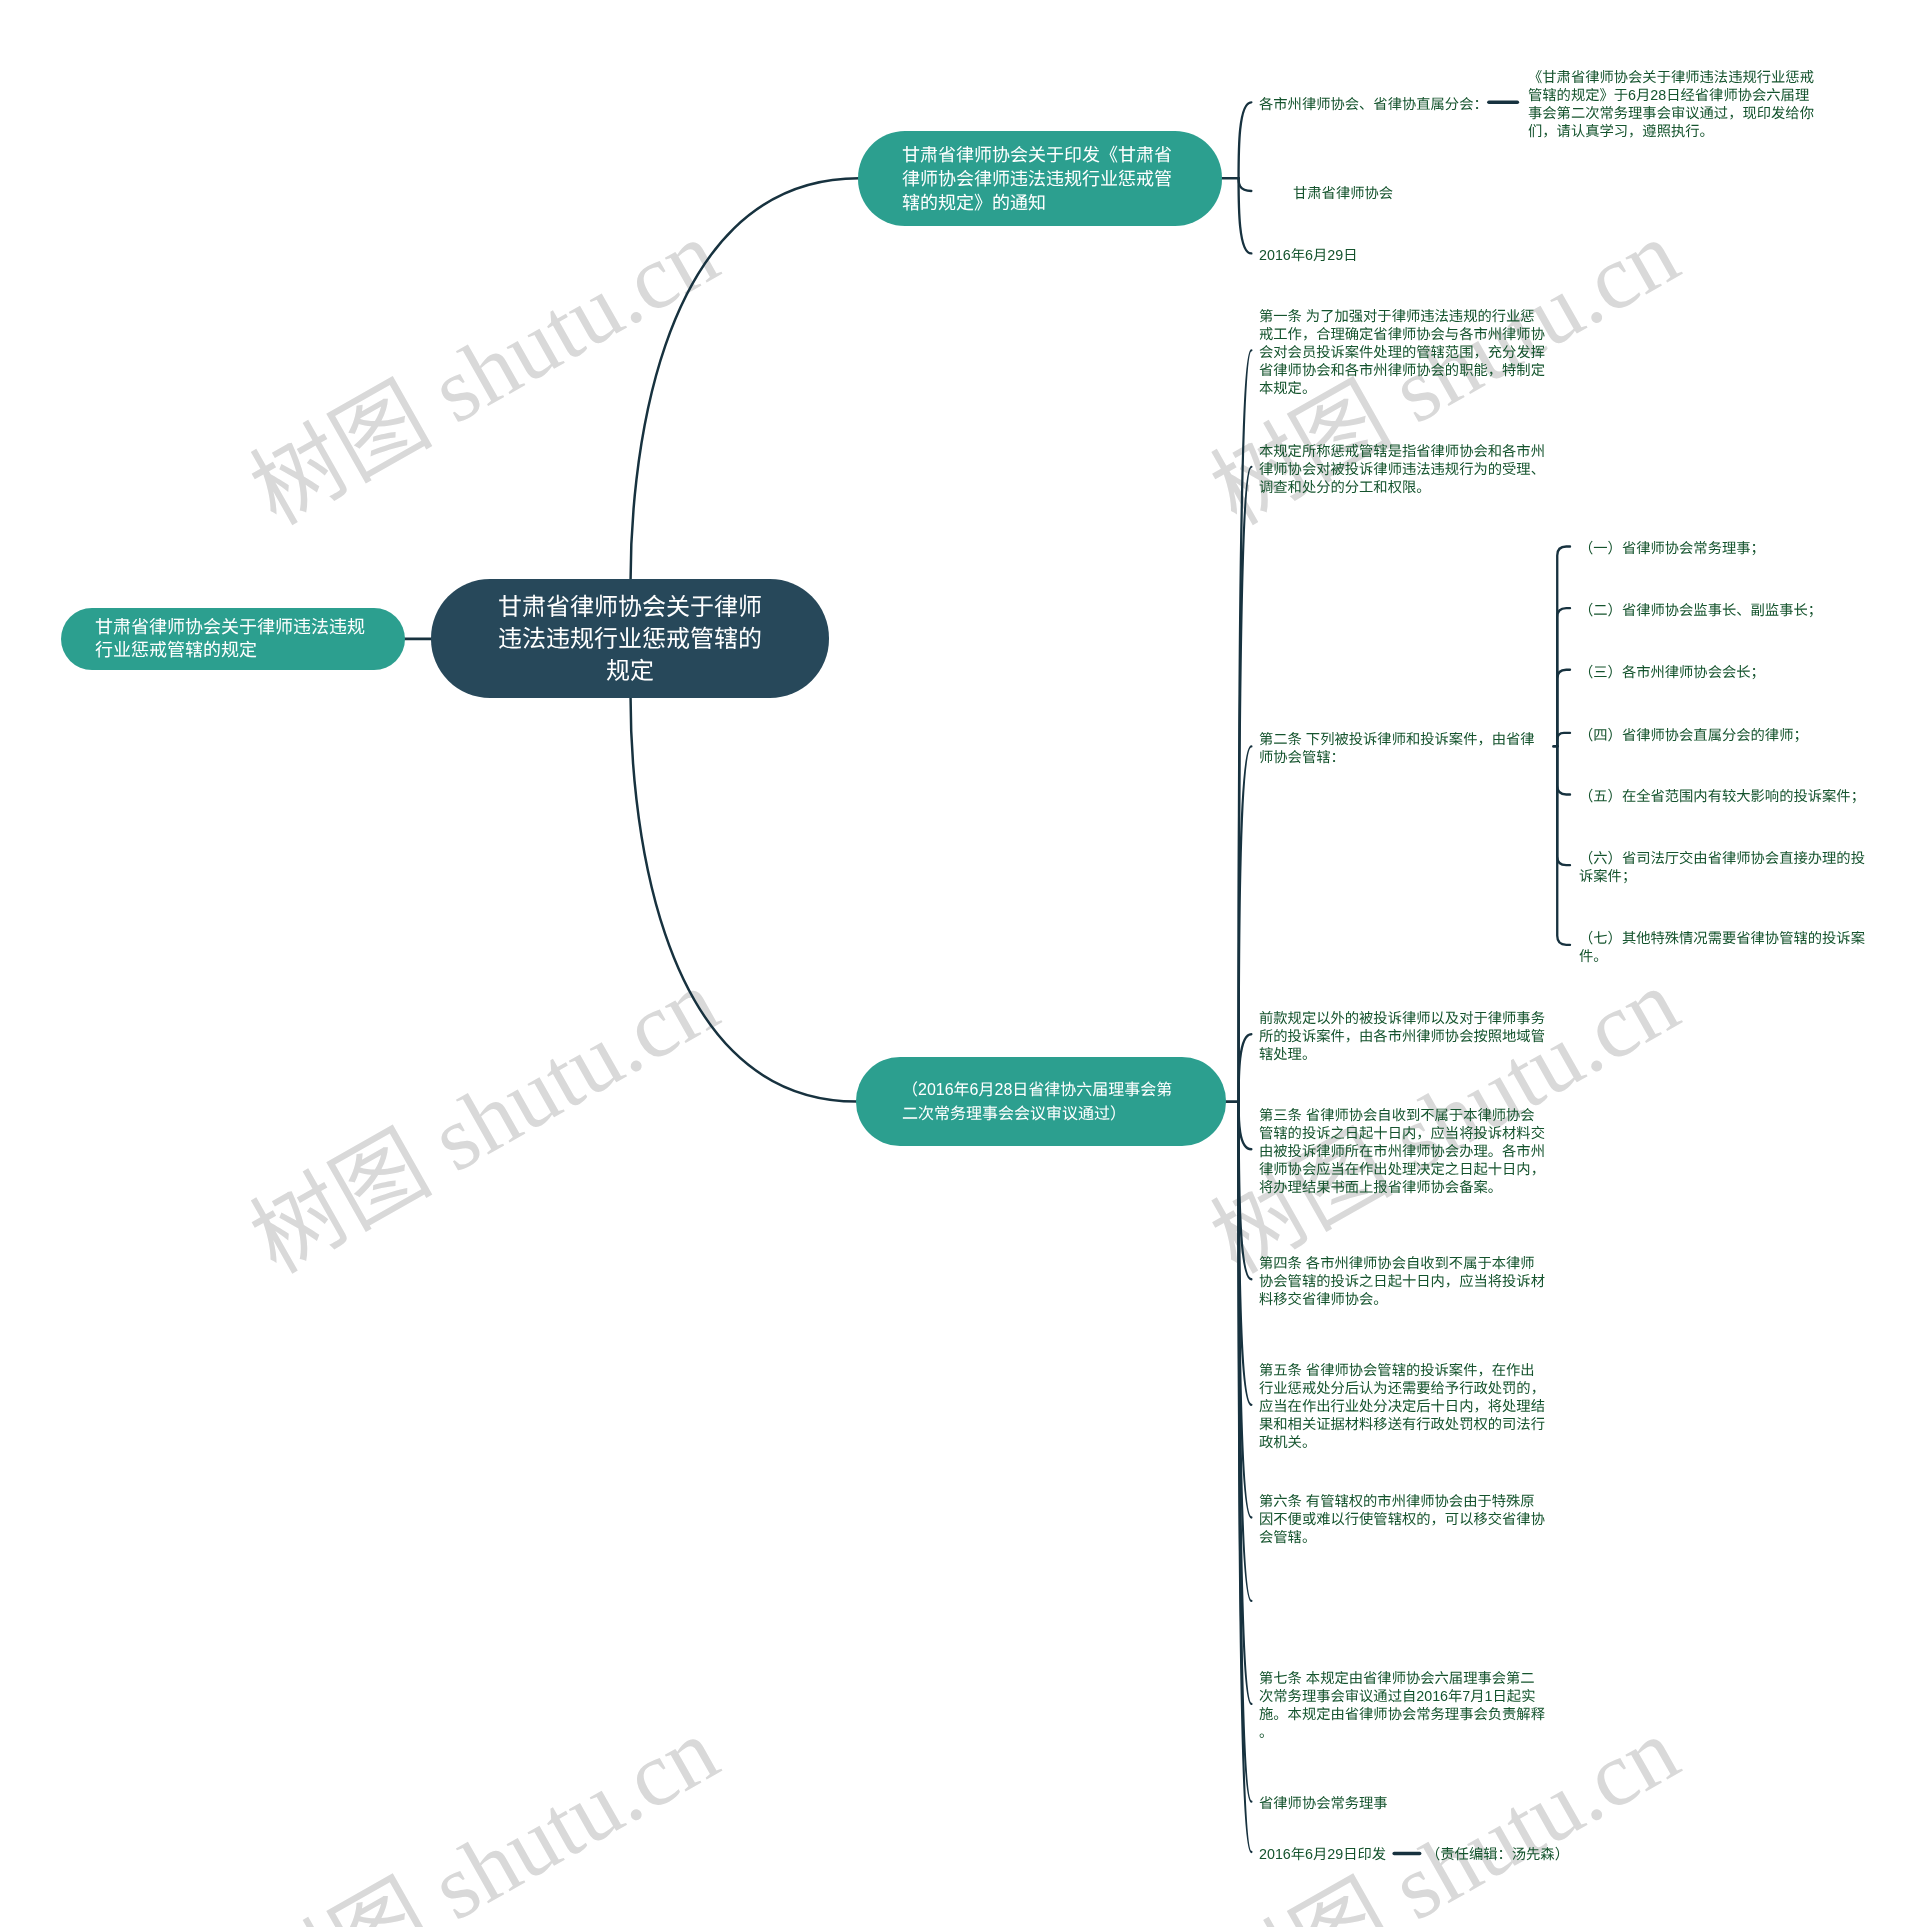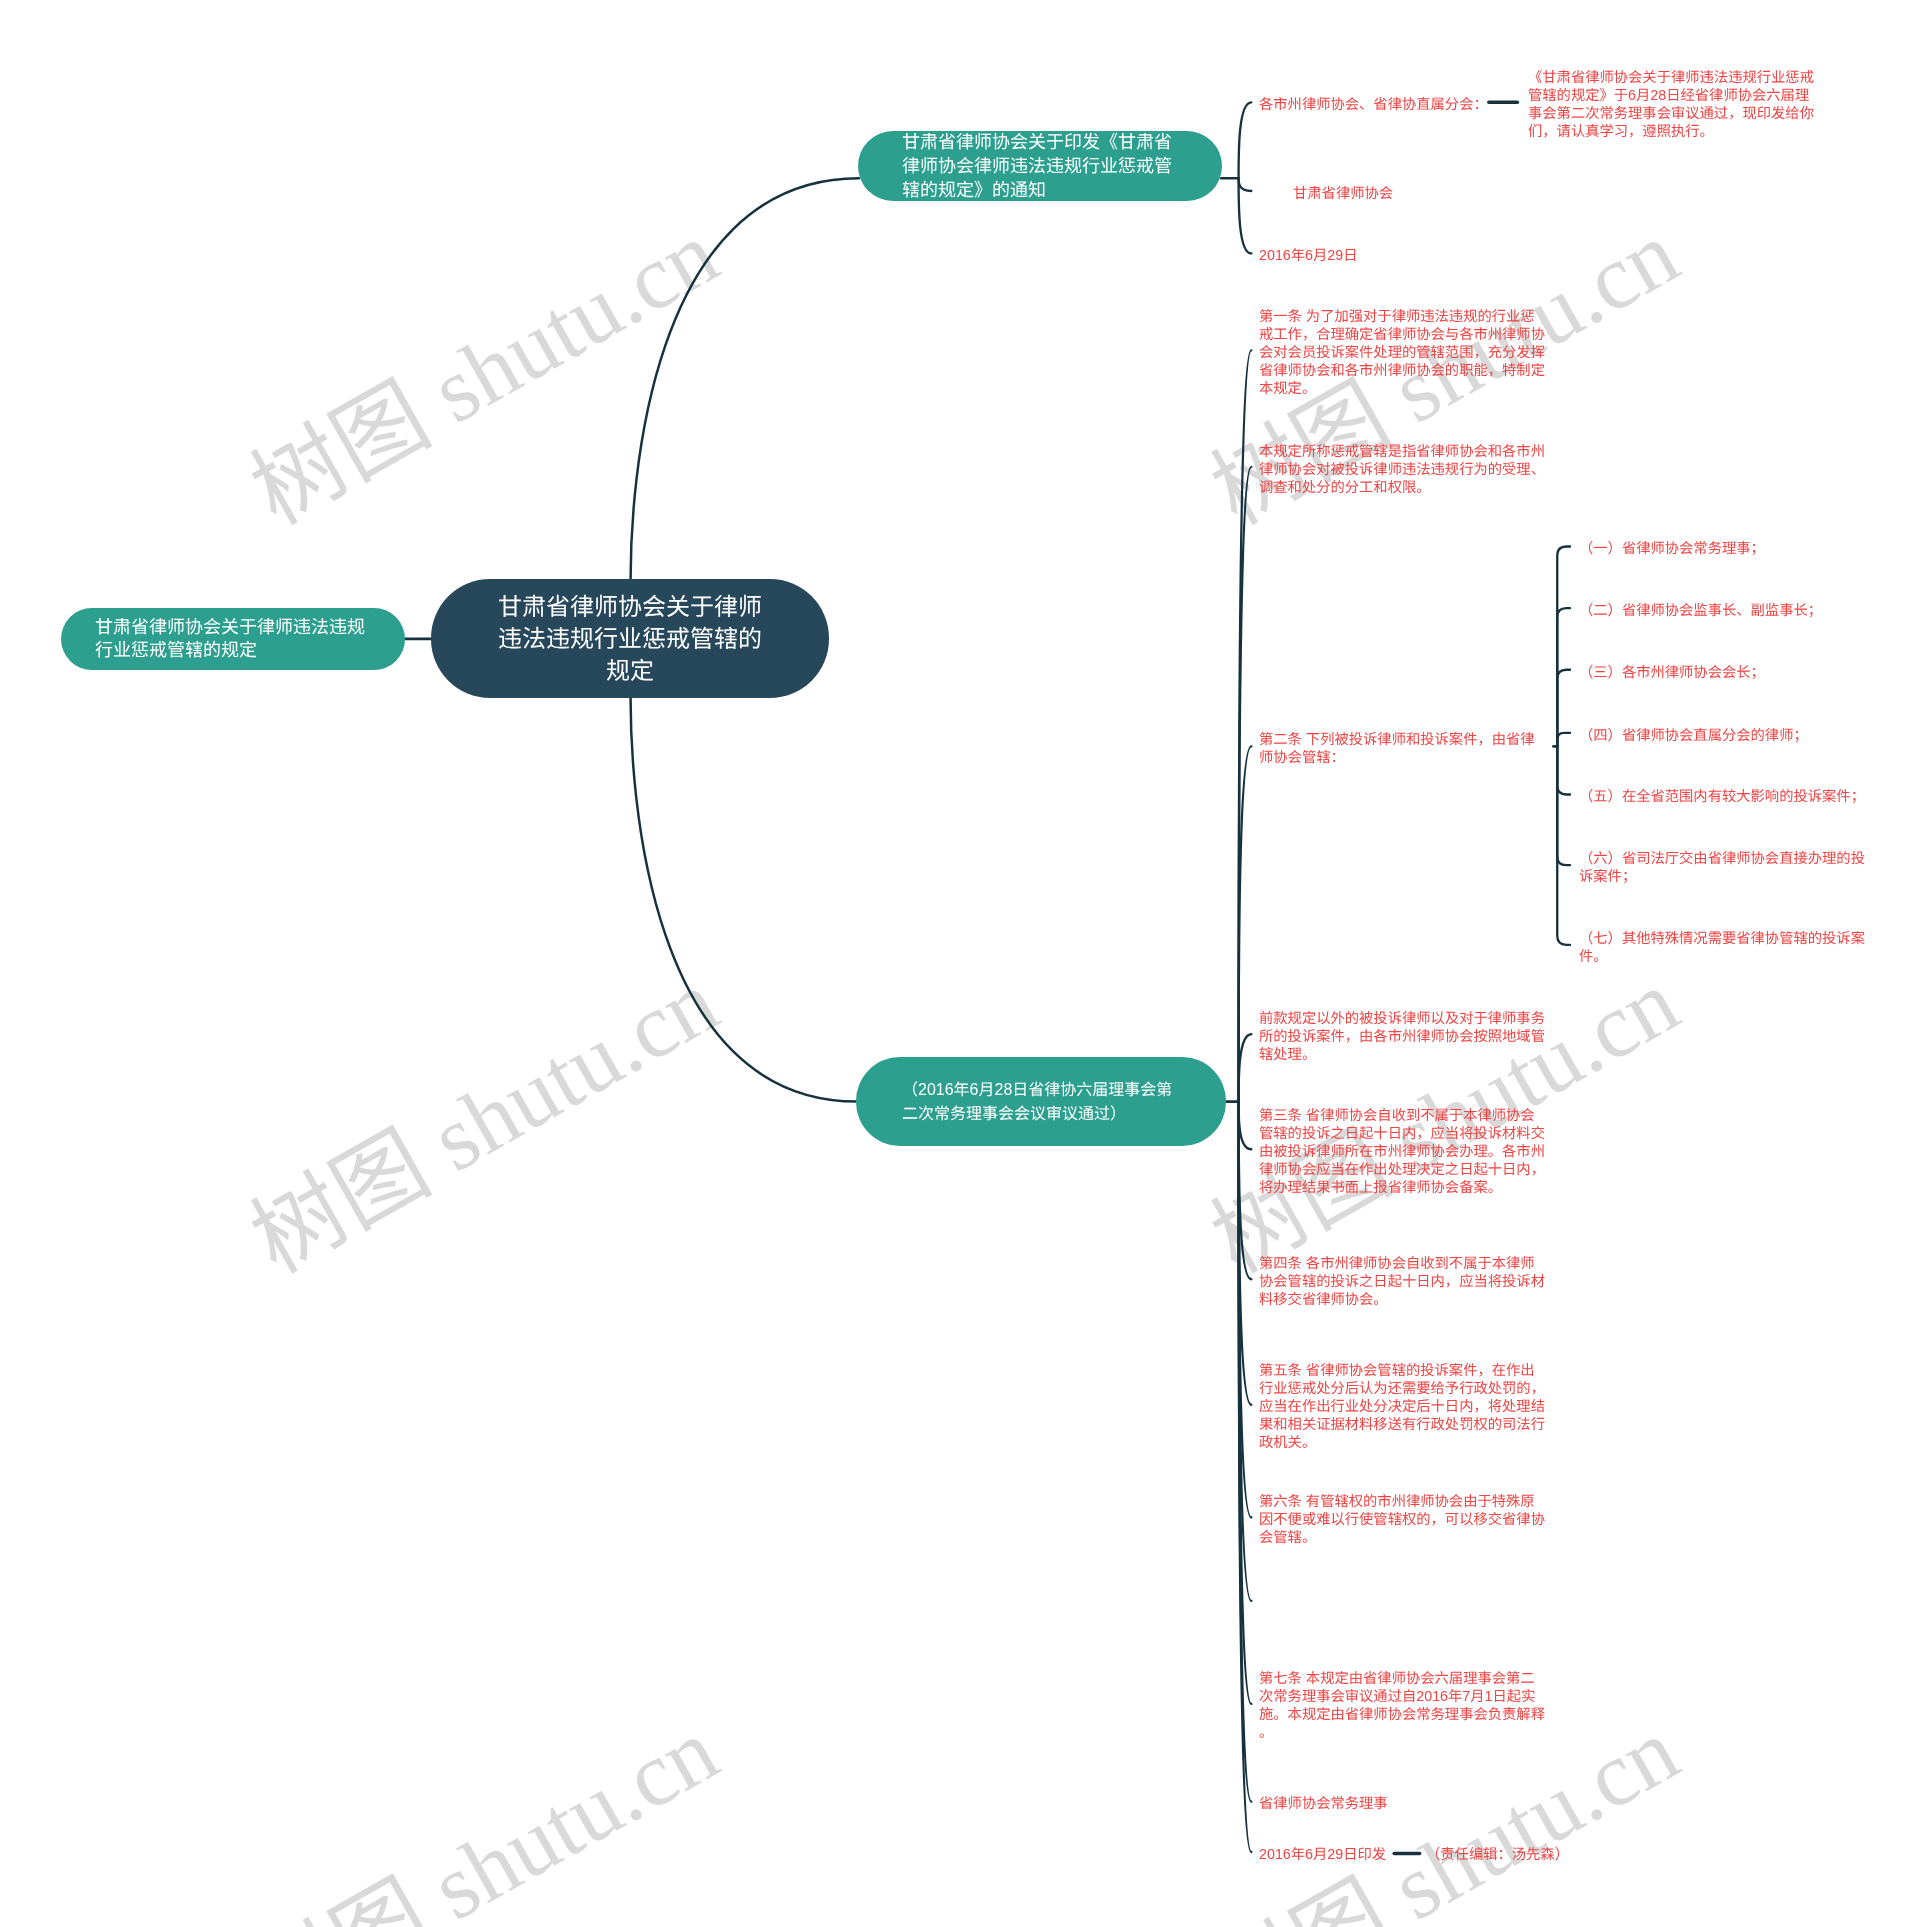--- a/index.html
+++ b/index.html
@@ -2,21 +2,21 @@
 <html lang="zh-CN" style="font-size:12px"><head>
 <meta charset="utf-8">
 <title>mindmap</title>
 <style>
   html,body{margin:0;padding:0;background:#fff;}
   #stage{position:relative;width:1924px;height:1928px;background:#fff;overflow:hidden;
          font-family:"Liberation Sans",sans-serif;}
   #wm,#links{position:absolute;left:0;top:0;}
   .node{position:absolute;box-sizing:border-box;display:flex;align-items:center;
         justify-content:center;color:#fff;line-break:anywhere;}
-  .txt{position:absolute;color:#ef4444;font-size:14.3px;line-height:18px;
+  .txt{position:absolute;color:#14532d;font-size:14.3px;line-height:18px;
        line-break:anywhere;}
 </style>
 </head>
 <body>
 
 <div id="stage">
 <svg id="wm" width="1924" height="1928" viewBox="0 0 2560 2565">
       <g fill="#d9d9d9" font-family="Liberation Serif, serif" font-size="122" font-weight="400">
         <text x="-911" y="700" transform="rotate(-29.5 -911 700)">树图 shutu.cn</text>
         <text x="367" y="700" transform="rotate(-29.5 367 700)">树图 shutu.cn</text>
@@ -60,21 +60,21 @@
       <path d="M2072.0,993.0 L2072.0,1139.0 Q2072.0,1151.0 2084.0,1151.0 L2089.0,1151.0" fill="none" stroke="#17323f" stroke-width="3.1" stroke-linecap="round" stroke-linejoin="round"></path>
       <path d="M2072.0,993.0 L2072.0,1245.0 Q2072.0,1257.0 2084.0,1257.0 L2089.0,1257.0" fill="none" stroke="#17323f" stroke-width="3.1" stroke-linecap="round" stroke-linejoin="round"></path>
       <path d="M1855.0,2466.0 L1889.0,2466.0" fill="none" stroke="#17323f" stroke-width="4.6" stroke-linecap="round" stroke-linejoin="round"></path>
     </svg>
 <div class="node" style="left:431px;top:579px;width:398px;height:119px;background:#27485a;border-radius:59px;font-size:24px;line-height:32px;padding:0 64px;text-align:center;">
       <span>甘肃省律师协会关于律师违法违规行业惩戒管辖的规定</span>
     </div>
 <div class="node" style="left:61px;top:608px;width:344px;height:62px;background:#2c9f8f;border-radius:31px;font-size:18px;line-height:23px;padding:0 34px;text-align:left;">
       <span>甘肃省律师协会关于律师违法违规行业惩戒管辖的规定</span>
     </div>
-<div class="node" style="left:858px;top:131px;width:364px;height:70px;background:#2c9f8f;border-radius:47px;font-size:18px;line-height:24px;padding:0 44px;text-align:left;">
+<div class="node" style="left:858px;top:131px;width:364px;height:95px;background:#2c9f8f;border-radius:47px;font-size:18px;line-height:24px;padding:0 44px;text-align:left;">
       <span>甘肃省律师协会关于印发《甘肃省律师协会律师违法违规行业惩戒管辖的规定》的通知</span>
     </div>
 <div class="node" style="left:856px;top:1057px;width:370px;height:89px;background:#2c9f8f;border-radius:44px;font-size:16px;line-height:24px;padding:0 46px;text-align:left;">
       <span>（2016年6月28日省律协六届理事会第二次常务理事会会议审议通过）</span>
     </div>
 <div class="txt" style="left:1259px;top:95px;width:287px;">各市州律师协会、省律协直属分会：</div>
 <div class="txt" style="left:1259px;top:184px;width:287px;margin-left:34px;">甘肃省律师协会</div>
 <div class="txt" style="left:1259px;top:246px;width:287px;">2016年6月29日</div>
 <div class="txt" style="left:1528px;top:68px;width:287px;">《甘肃省律师协会关于律师违法违规行业惩戒管辖的规定》于6月28日经省律师协会六届理事会第二次常务理事会审议通过，现印发给你们，请认真学习，遵照执行。</div>
 <div class="txt" style="left:1259px;top:307px;width:287px;">第一条 为了加强对于律师违法违规的行业惩戒工作，合理确定省律师协会与各市州律师协会对会员投诉案件处理的管辖范围，充分发挥省律师协会和各市州律师协会的职能，特制定本规定。</div>

